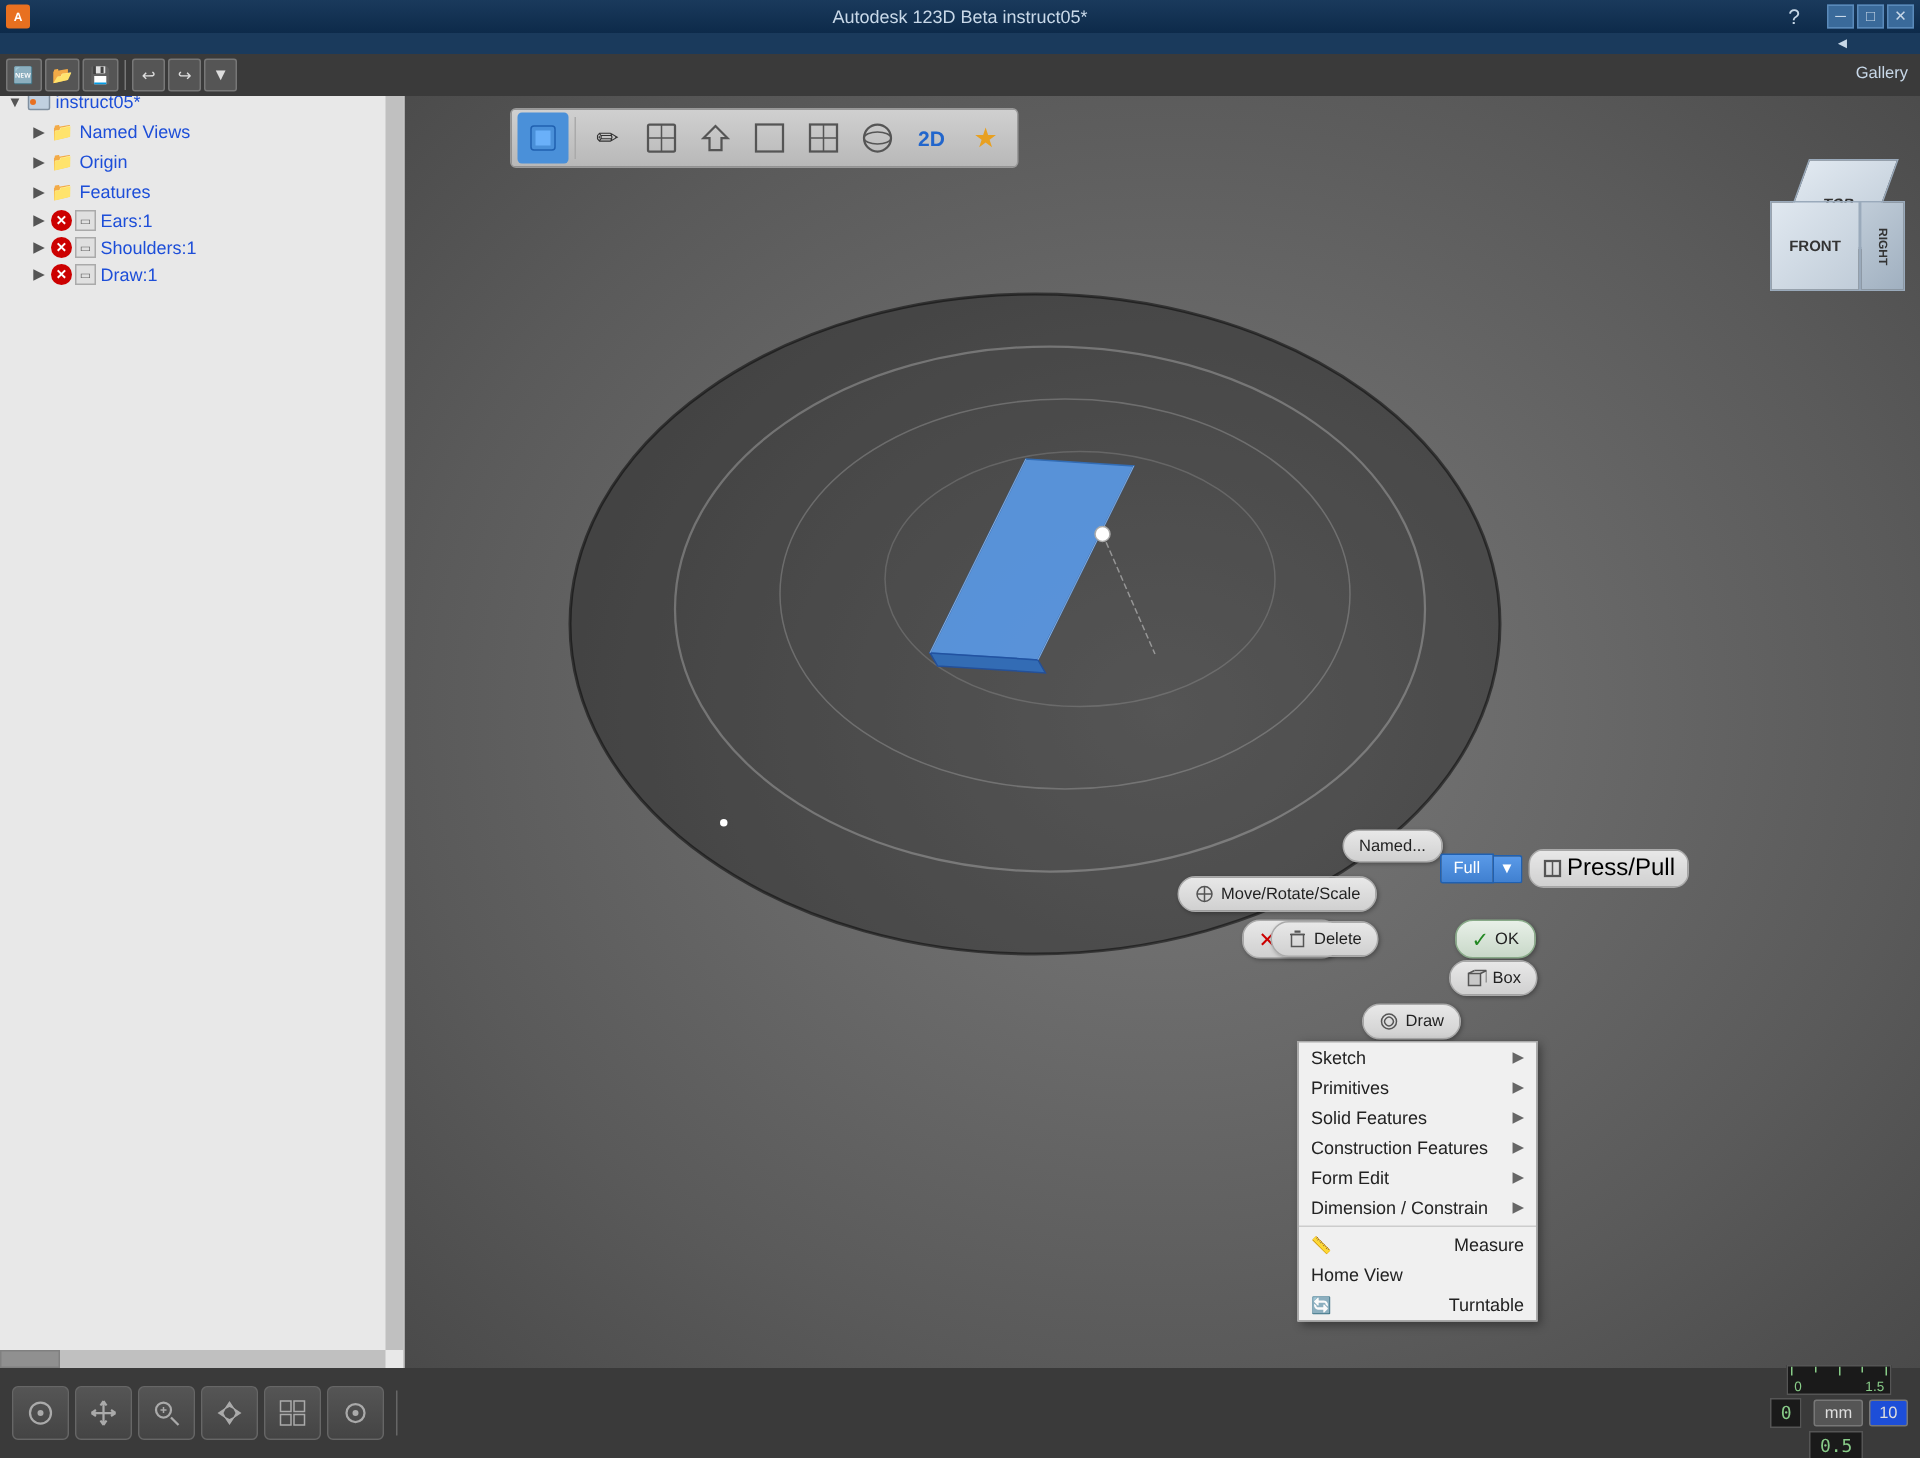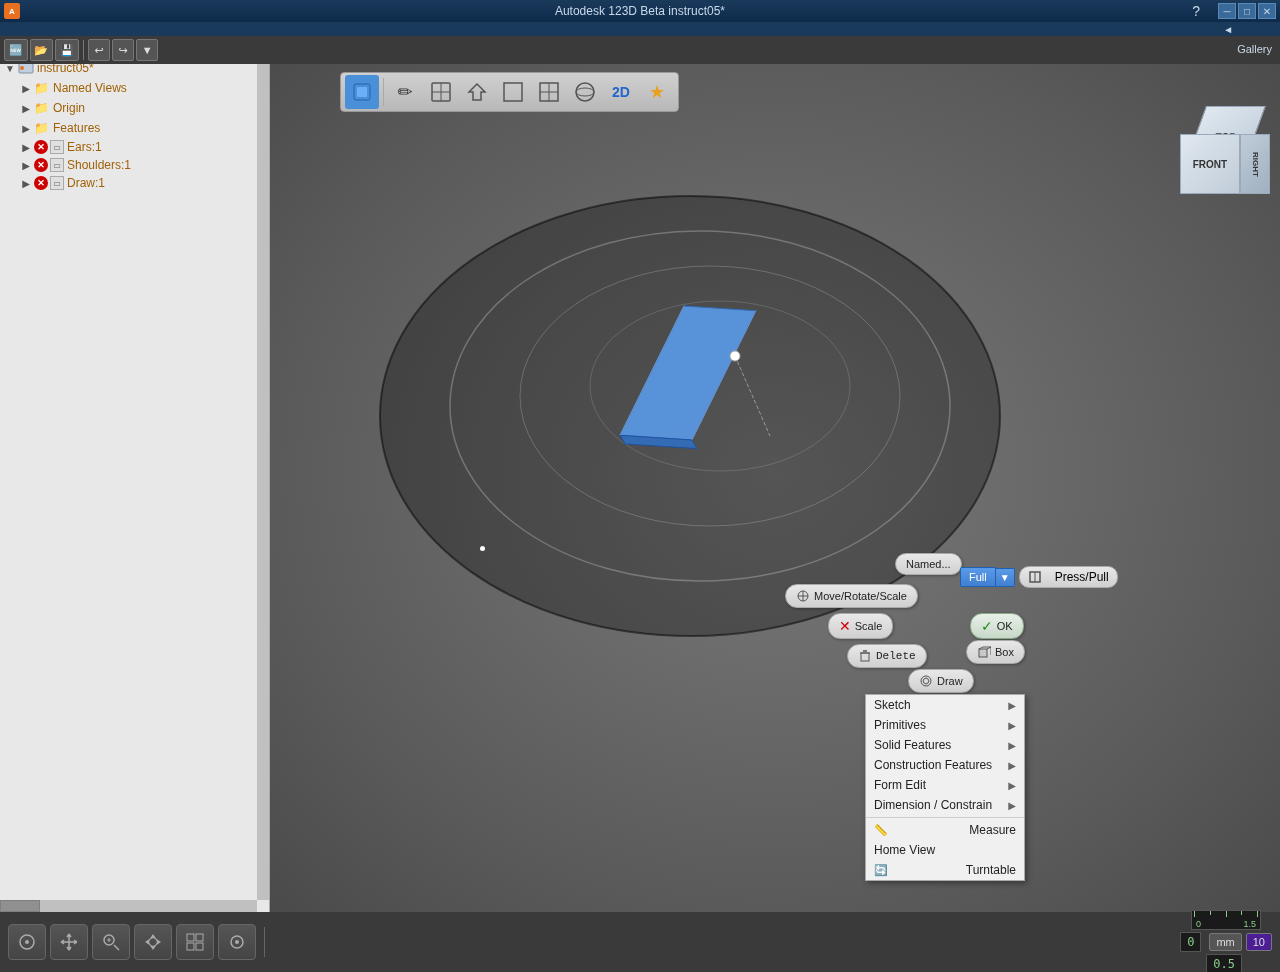--- a/index.html
+++ b/index.html
@@ -190,21 +190,21 @@
       margin-right: 2px;
     }
     .tree-icon {
       width: 16px; height: 16px;
       margin-right: 3px;
       display: flex; align-items: center; justify-content: center;
       font-size: 12px;
     }
     .tree-label {
       font-size: 12px;
-      color: #a16207;
+      color: #1d4ed8;
     }
     .tree-children { padding-left: 16px; }
 
     .icon-folder { color: #d0a020; }
     .icon-error {
       width: 14px; height: 14px;
       background: #cc0000;
       border-radius: 50%;
       display: flex; align-items: center; justify-content: center;
       color: white; font-size: 9px; font-weight: bold;
@@ -320,24 +320,24 @@
       padding: 3px 4px;
       font-size: 10px;
       cursor: pointer;
       border-radius: 0 2px 2px 0;
     }
     .pp-label-btn {
       background: linear-gradient(to bottom, #e8e8e8, #d0d0d0);
       border: 1px solid #aaa;
       border-radius: 10px;
       padding: 3px 8px;
-      font-size: 12px;
+      font-size: 16px;
       cursor: pointer;
       margin-left: 4px;
-      display: flex; align-items: center; gap: 13px;
+      display: flex; align-items: center; gap: 3px;
     }
 
     
     #statusbar {
       position: absolute;
       bottom: 0; left: 0;
       width: 100%;
       height: 60px;
       background: #3a3a3a;
       display: flex;
@@ -371,21 +371,21 @@
       background: #555;
       border: 1px solid #777;
       color: #ddd;
       font-size: 11px;
       padding: 2px 6px;
       cursor: pointer;
       border-radius: 2px;
       text-align: right;
     }
     .grid-num-btn {
-      background: #4c1d95;
+      background: #1d4ed8;
       border: 1px solid #777;
       color: #ddd;
       font-size: 11px;
       padding: 2px 6px;
       cursor: pointer;
       border-radius: 2px;
     }
 
     
     #repeat-btn {
@@ -404,23 +404,22 @@
     
     #cancel-btn {
       position: absolute;
       top: 577px;
       left: 558px;
     }
 
     
     #delete-btn {
       position: absolute;
-      top: 608px;
+      top: 578px;
       left: 577px;
-      font-family: Liberation Mono, monospace;
     }
 
     
     #ok-btn {
       position: absolute;
       top: 577px;
       left: 700px;
     }
 
     

